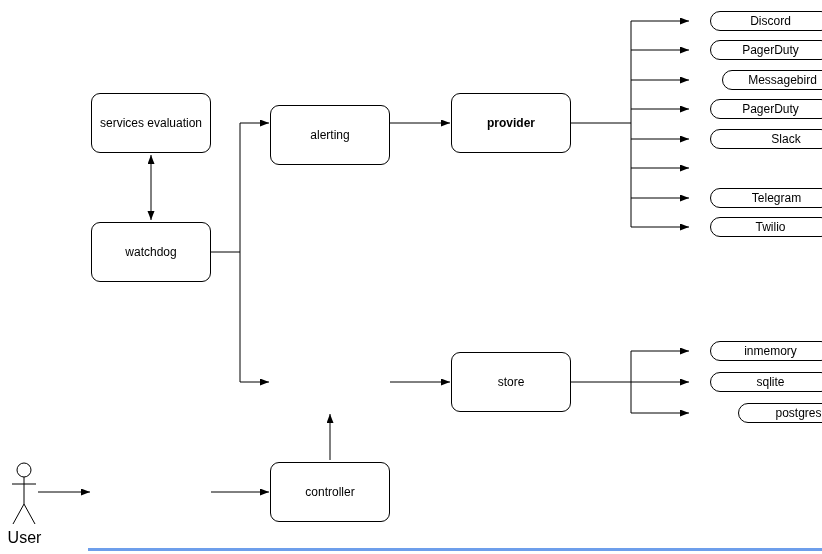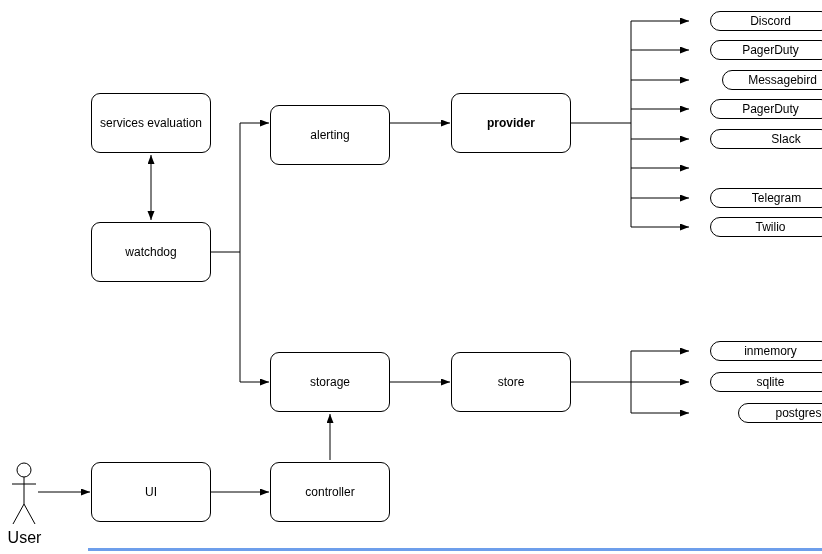--- a/index.html
+++ b/index.html
@@ -99,28 +99,22 @@
   </div>
   <div class="node" style="left:91px;top:222px;">
     <span>watchdog</span>
   </div>
   <div class="node" style="left:270px;top:93px;margin-top:12px;">
     <span>alerting</span>
   </div>
   <div class="node" style="left:451px;top:93px;font-weight:bold;">
     <span>provider</span>
   </div>
-  <div class="node" style="left:270px;top:352px;">
-    <span>storage</span>
-  </div>
   <div class="node" style="left:451px;top:352px;">
     <span>store</span>
-  </div>
-  <div class="node" style="left:91px;top:462px;">
-    <span>UI</span>
   </div>
   <div class="node" style="left:270px;top:462px;">
     <span>controller</span>
   </div>
 
   <div class="leaf" style="top:11px;">
     <span>Discord</span>
   </div>
   <div class="leaf" style="top:40px;">
     <span>PagerDuty</span>

